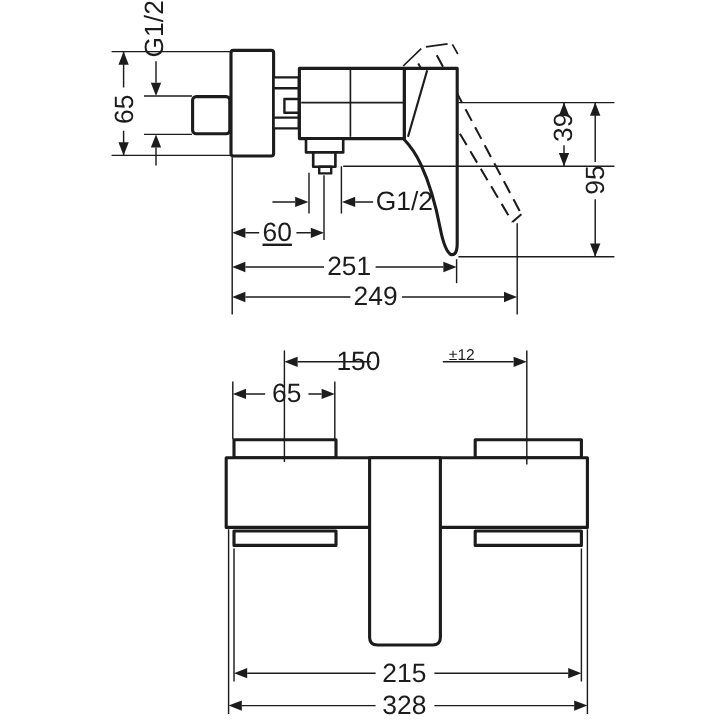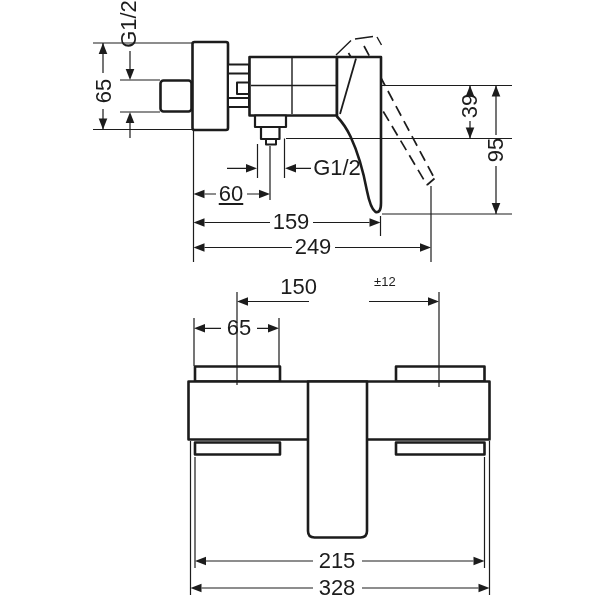--- a/index.html
+++ b/index.html
@@ -158,24 +158,24 @@
       </g>
     </g>
   </svg>
 
   <div class="lbl rot" style="left:129px; top:24px;">G1/2</div>
   <div class="lbl rot" style="left:104px; top:91px;">65</div>
   <div class="lbl rot" style="left:470px; top:106px;">39</div>
   <div class="lbl rot" style="left:496px; top:150px;">95</div>
   <div class="lbl" style="left:337px; top:168px;">G1/2</div>
   <div class="lbl" style="left:231px; top:194px;text-decoration:underline;">60</div>
-  <div class="lbl" style="left:291px; top:222px;">159</div>
+  <div class="lbl" style="left:291px; top:222px;">251</div>
   <div class="lbl" style="left:313px; top:247px;">249</div>
 
-  <div class="lbl" style="left:338px; top:287px;gap:40px;">
+  <div class="lbl" style="left:338px; top:301px;gap:40px;">
     <span>150</span>
     <span class="sup">±12</span>
   </div>
   <div class="lbl" style="left:239px; top:328px;">65</div>
   <div class="lbl" style="left:337px; top:561px;">215</div>
   <div class="lbl" style="left:337px; top:588px;">328</div>
 
 </div>
 
 </body></html>

